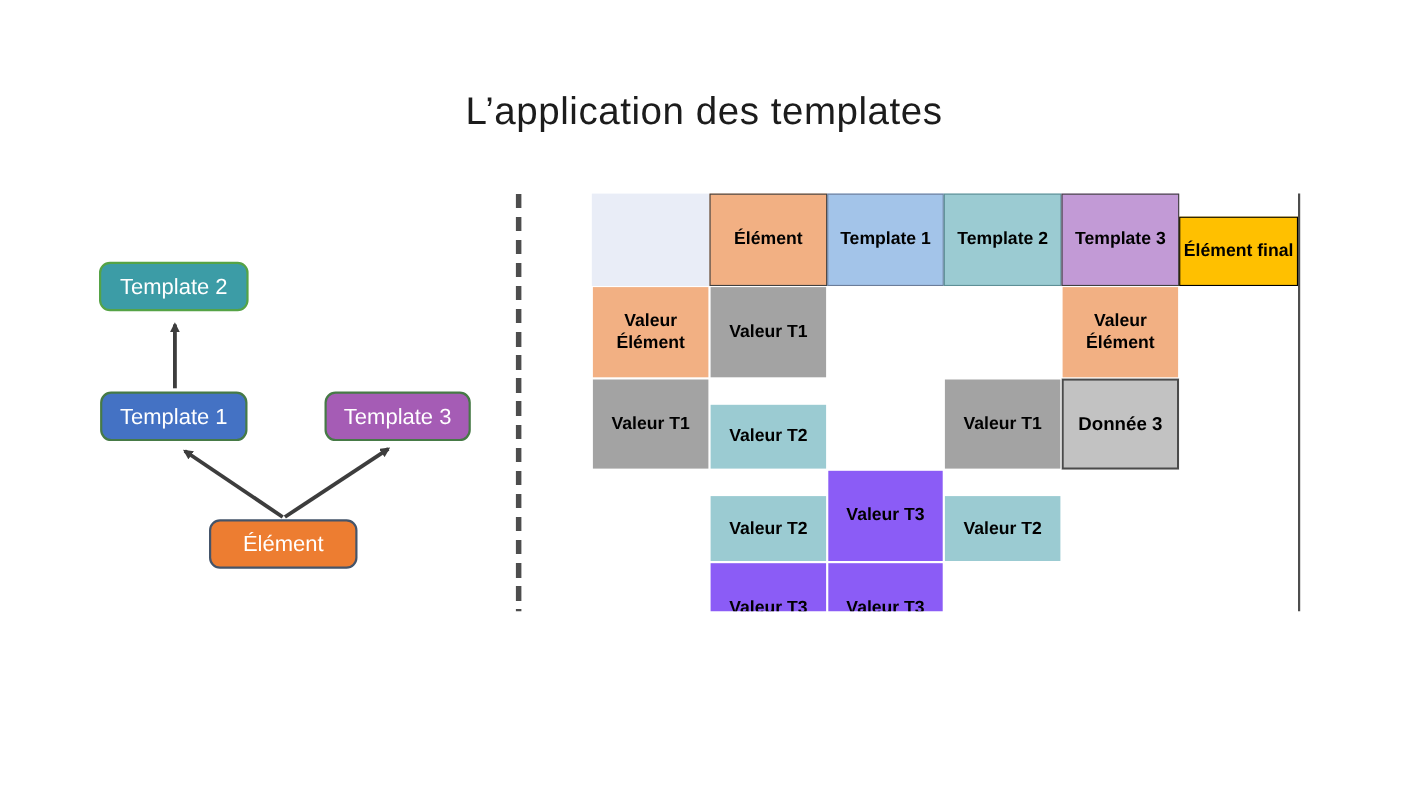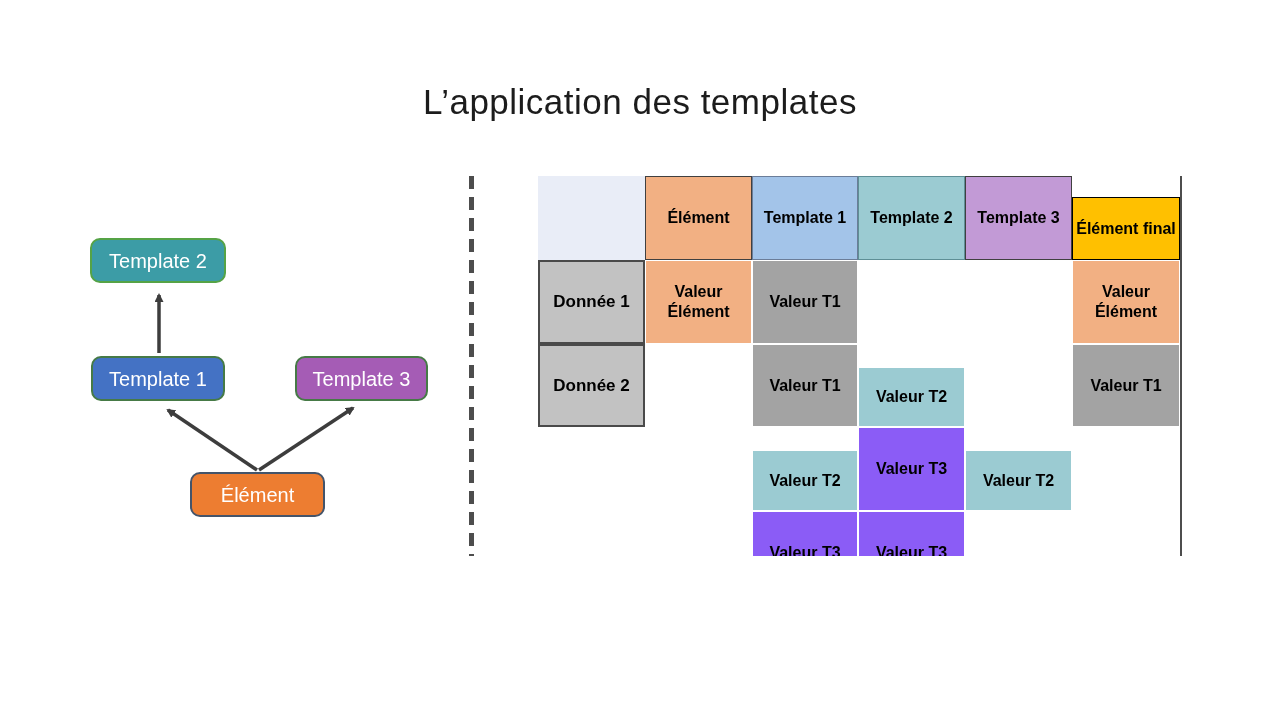--- a/index.html
+++ b/index.html
@@ -100,46 +100,45 @@
 
   <div class="tbl">
 
     <div class="cell corner"></div>
     <div class="cell hcell h-elem">Élément</div>
     <div class="cell hcell h-t1">Template 1</div>
     <div class="cell hcell h-t2">Template 2</div>
     <div class="cell hcell h-t3">Template 3</div>
     <div class="cell hcell h-final">Élément final</div>
 
-    <div class="cell lcell">Donnée 1</div>
     <div class="dcell">
       <div class="val c-orange">Valeur Élément</div>
     </div>
     <div class="dcell">
       <div class="val c-blue">Valeur T1</div>
     </div>
     <div class="dcell"></div>
     <div class="dcell"></div>
     <div class="dcell">
       <div class="val c-orange">Valeur Élément</div>
     </div>
 
-    <div class="cell lcell">Donnée 2</div>
     <div class="dcell"></div>
     <div class="dcell">
       <div class="val c-blue">Valeur T1</div>
     </div>
     <div class="dcell">
       <div class="val c-teal">Valeur T2</div>
     </div>
     <div class="dcell"></div>
     <div class="dcell">
       <div class="val c-blue">Valeur T1</div>
     </div>
 
+    <div class="cell lcell">Donnée 3</div>
     <div class="dcell"></div>
     <div class="dcell"></div>
     <div class="dcell">
       <div class="val c-teal">Valeur T2</div>
     </div>
     <div class="dcell">
       <div class="val c-purple">Valeur T3</div>
     </div>
     <div class="dcell">
       <div class="val c-teal">Valeur T2</div>

